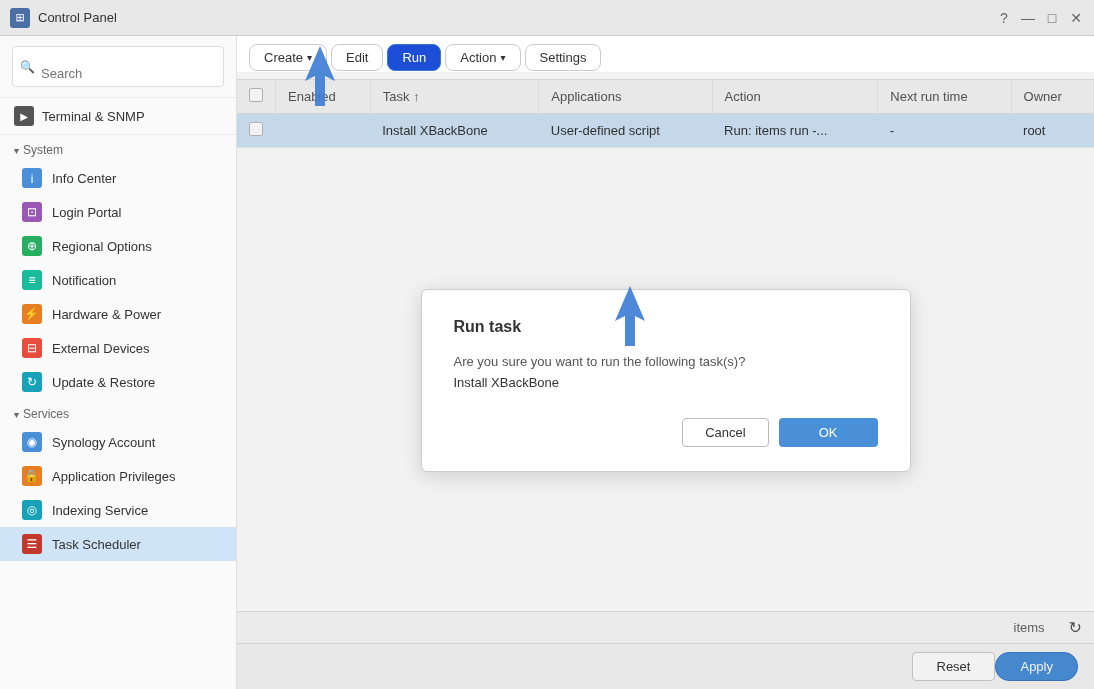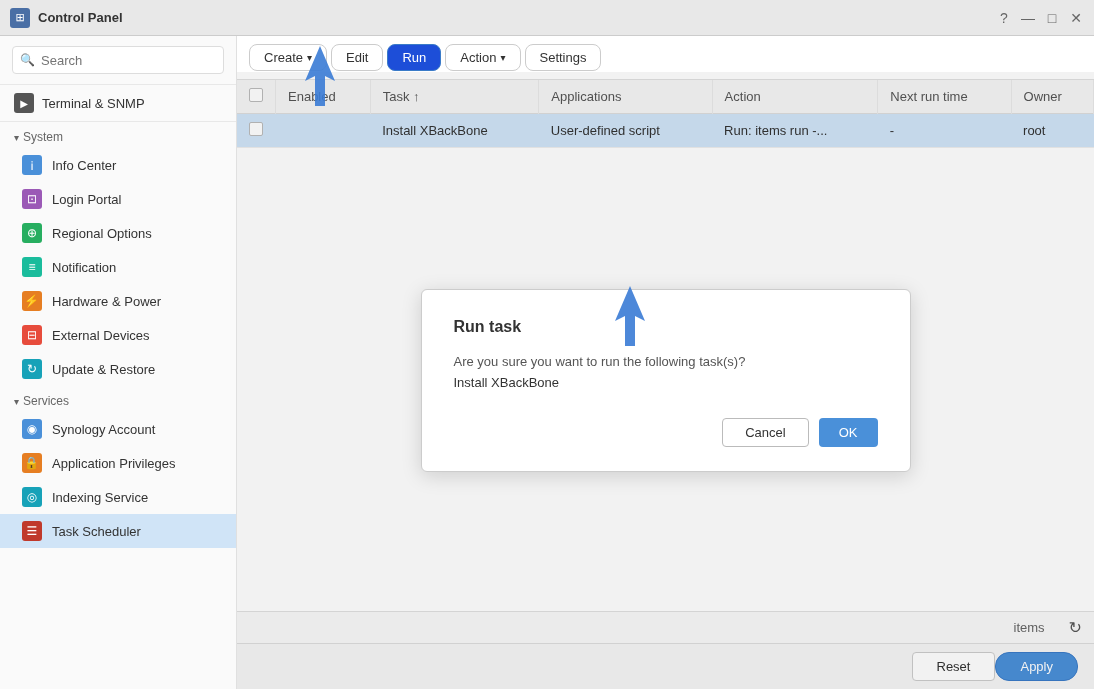--- a/index.html
+++ b/index.html
@@ -9,21 +9,21 @@
     .titlebar {
       background: #e8e8e8;
       border-bottom: 1px solid #ccc;
       height: 36px;
       display: flex;
       align-items: center;
       padding: 0 10px;
       gap: 8px;
     }
     .titlebar-icon { width: 20px; height: 20px; background: #4a6fa5; border-radius: 3px; display: flex; align-items: center; justify-content: center; color: white; font-size: 11px; }
-    .titlebar-title { font-size: 13px; color: #333; flex: 1; font-weight: bold; }
+    .titlebar-title { font-size: 13px; color: #333; flex: 1; }
     .titlebar-controls { display: flex; gap: 8px; align-items: center; }
     .titlebar-btn { width: 16px; height: 16px; display: flex; align-items: center; justify-content: center; cursor: pointer; color: #666; font-size: 14px; }
 
     
     .main-layout { display: flex; flex: 1; overflow: hidden; }
 
     
     .sidebar {
       width: 237px;
       background: #fafafa;
@@ -31,21 +31,21 @@
       display: flex;
       flex-direction: column;
       overflow-y: auto;
     }
     .sidebar-search {
       padding: 10px 12px;
       border-bottom: 1px solid #e8e8e8;
     }
     .sidebar-search input {
       width: 100%;
-      padding: 6px 10px 5px 28px;
+      padding: 19px 10px 5px 28px;
       border: 1px solid #ddd;
       border-radius: 4px;
       font-size: 13px;
       background: white;
       outline: none;
     }
     .sidebar-search-wrap { position: relative; }
     .sidebar-search-wrap .search-icon-inner {
       position: absolute;
       left: 8px; top: 50%;
@@ -203,21 +203,21 @@
     .modal-cancel-btn {
       padding: 6px 22px;
       border-radius: 4px;
       border: 1px solid #bbb;
       background: white;
       color: #333;
       font-size: 13px;
       cursor: pointer;
     }
     .modal-ok-btn {
-      padding: 6px 20px;
+      padding: 6px 40px;
       border-radius: 4px;
       border: none;
       background: #4a90d9;
       color: white;
       font-size: 13px;
       cursor: pointer;
     }
 
     
     .outer-wrapper { position: relative; flex: 1; display: flex; flex-direction: column; overflow: hidden; }

